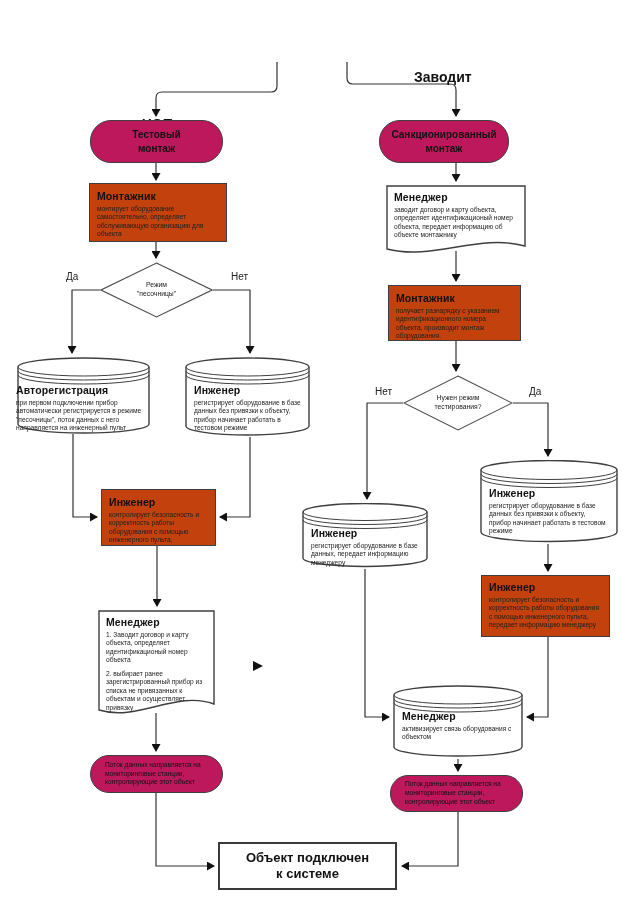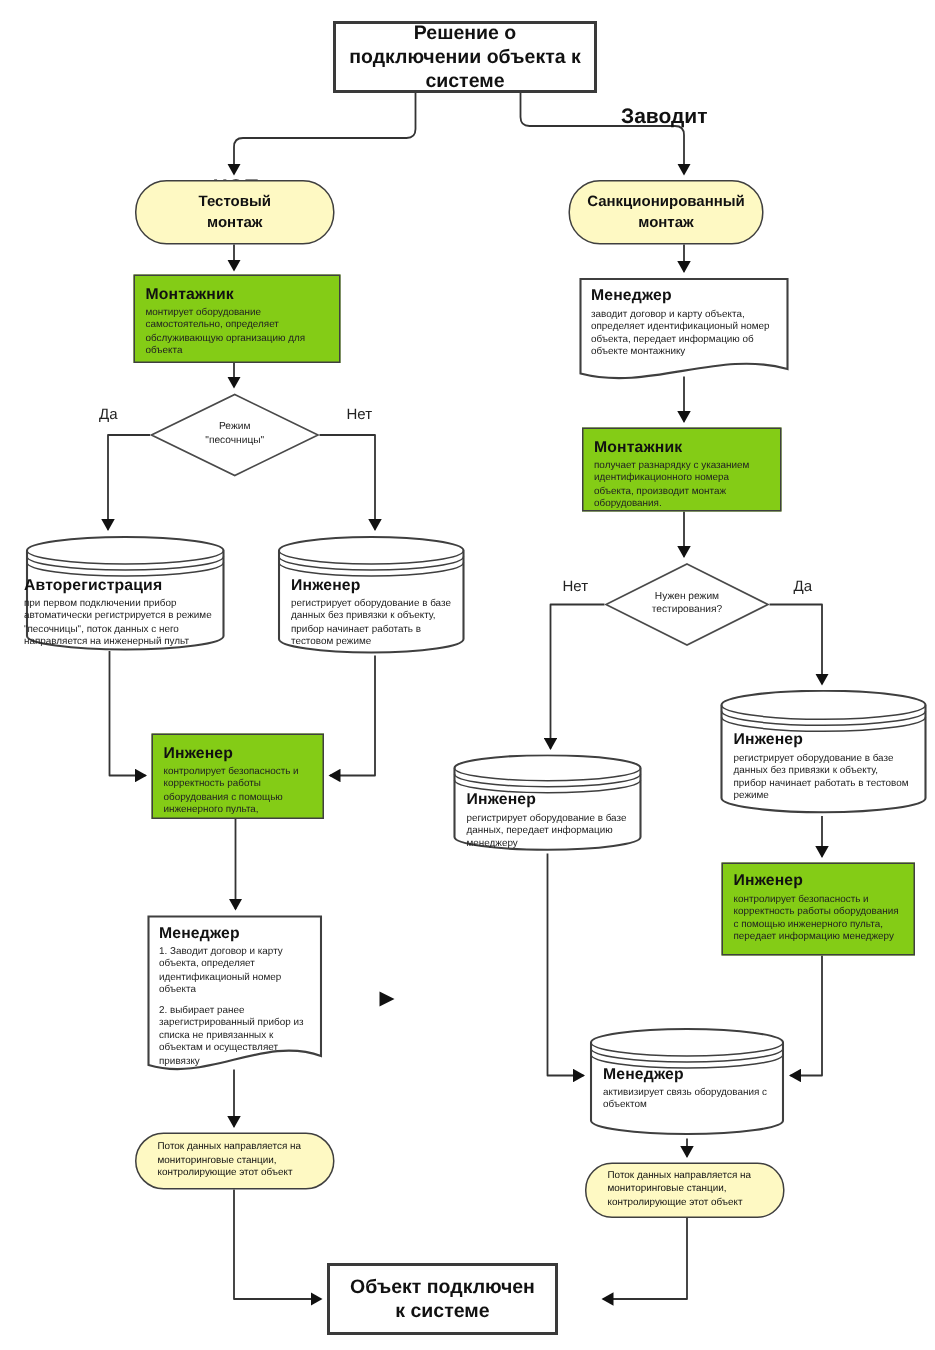--- a/index.html
+++ b/index.html
@@ -1,23 +1,23 @@
 <!DOCTYPE html>
 <html><head>
 <meta charset="utf-8">
 <style>
   html,body{margin:0;padding:0;background:#fff;}
   .canvas{position:relative;width:623px;height:900px;background:#fff;
           font-family:"Liberation Sans",sans-serif;color:#111;overflow:hidden;}
   svg.layer{position:absolute;left:0;top:0;}
   .node{position:absolute;box-sizing:border-box;}
-  .rectnode{background:#84cc16;border:1.5px solid #3f3f3f;}
+  .rectnode{background:#c2410c;border:1.5px solid #3f3f3f;}
   .bigbox{background:#fff;border:2px solid #3a3a3a;display:flex;align-items:center;justify-content:center;
           text-align:center;font-weight:bold;font-size:13px;line-height:1.25;white-space:pre-line;}
-  .pill{background:#fef9c3;border:1.5px solid #3f3f3f;display:flex;align-items:center;justify-content:center;
+  .pill{background:#be185d;border:1.5px solid #3f3f3f;display:flex;align-items:center;justify-content:center;
         text-align:center;font-weight:bold;font-size:10px;line-height:1.35;white-space:pre-line;}
   .pill.small{font-weight:normal;font-size:6.6px;text-align:left;justify-content:flex-start;
               padding:0 14px;line-height:1.35;}
   .inner{position:relative;padding:6px 7px;}
   .cyl .inner{padding:24px 9px 4px 9px;}
   .doc .inner{padding:6px 8px;}
   .ntitle{font-weight:bold;font-size:10.5px;margin:0 0 3px 0;letter-spacing:.1px;}
   .nbody{font-size:6.6px;line-height:1.28;color:#222;}
   .nbody p{margin:0 0 5px 0;}
   .shape-svg{position:absolute;left:0;top:0;width:100%;height:100%;}
@@ -56,25 +56,20 @@
       <path d="M513,403 H548 V456" marker-end="url(#arr)"></path>
       <path d="M548,544 V571" marker-end="url(#arr)"></path>
       <path d="M365,569 V717 H389" marker-end="url(#arr)"></path>
       <path d="M548,637 V717 H527" marker-end="url(#arr)"></path>
       <path d="M458,759 V771" marker-end="url(#arr)"></path>
       <path d="M458,812 V866 H402" marker-end="url(#arr)"></path>
     </g>
     <path d="M253,661 L263,666 L253,671 Z" fill="#111"></path>
   </svg>
 
-  <div class="node bigbox" style="left:222px;top:14px;width:176px;height:48px;">
-    <span>Решение о
-подключении объекта к
-системе</span>
-  </div>
 
   <div class="branch-label" style="left:142px;top:68px;margin-top:48px;">ЧОП</div>
   <div class="branch-label" style="left:414px;top:69px;">Заводит</div>
 
   <div class="node pill" style="left:90px;top:120px;width:133px;height:43px;border-radius:21px;">
     <span>Тестовый
 монтаж</span>
   </div>
 
   <div class="node rectnode" style="left:89px;top:183px;width:138px;height:59px;">
@@ -134,21 +129,21 @@
         <p>1. Заводит договор и карту объекта, определяет идентификационый номер объекта</p>
         <p>2. выбирает ранее зарегистрированный прибор из списка не привязанных к объектам и осуществляет привязку</p>
       </div>
     </div>
   </div>
 
   <div class="node pill small" style="left:90px;top:755px;width:133px;height:38px;border-radius:19px;">
     <span>Поток данных направляется на мониторинговые станции, контролирующие этот объект</span>
   </div>
 
-  <div class="node bigbox" style="left:218px;top:842px;width:154px;height:48px;">
+  <div class="node bigbox" style="left:218px;top:842px;width:179px;height:48px;">
     <span>Объект подключен
 к системе</span>
   </div>
 
   <div class="node pill" style="left:379px;top:120px;width:130px;height:43px;border-radius:21px;">
     <span>Санкционированный
 монтаж</span>
   </div>
 
   <div class="node doc" style="left:386px;top:185px;width:140px;height:72px;">

